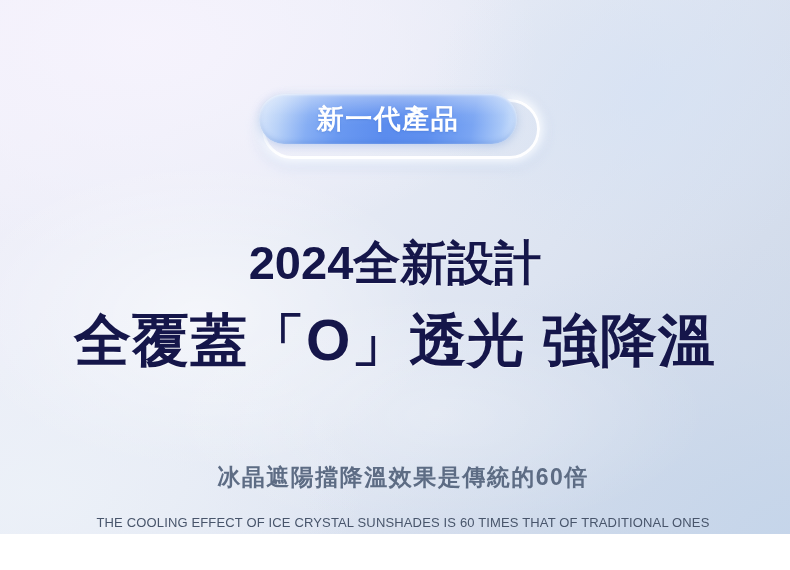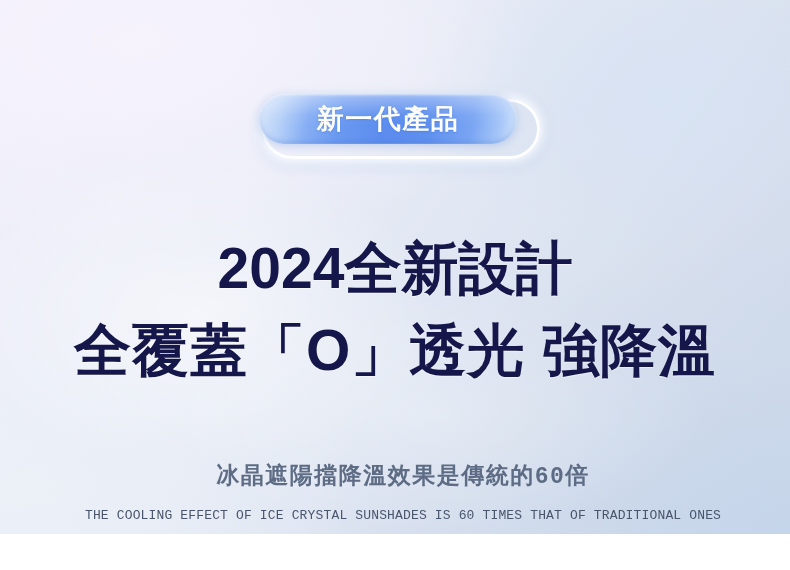--- a/index.html
+++ b/index.html
@@ -137,53 +137,52 @@
   }
 
   .headline {
     color: #15164a;
     font-weight: 700;
     line-height: 1.06;
     white-space: nowrap;
     text-shadow: 0 1px 1px rgba(255,255,255,0.55);
   }
   .headline-1 {
-    font-size: 57px;
+    font-size: 47px;
     letter-spacing: 0px;
   }
   .headline-2 {
     font-size: 57px;
     letter-spacing: 1px;
     margin-top: 22px;
   }
 
   
   #caption-block {
     position: absolute;
     left: 16px;
     right: 0;
     top: 463px;
     text-align: center;
-    font-family: Liberation Mono, monospace;
   }
   .caption-cn {
     color: #5d6c84;
     font-size: 23px;
     font-weight: 700;
     letter-spacing: 1.5px;
     line-height: 1.3;
     white-space: nowrap;
   }
   .caption-en {
     color: #48556b;
     font-size: 13px;
     font-weight: 400;
     letter-spacing: 0.15px;
     line-height: 1.3;
-    margin-top: 15px;
+    margin-top: 22px;
     white-space: nowrap;
   }
 </style>
 </head>
 <body>
 
 <div id="banner">
 
   <div class="sheen-a"></div>
   <div class="sheen-b"></div>

